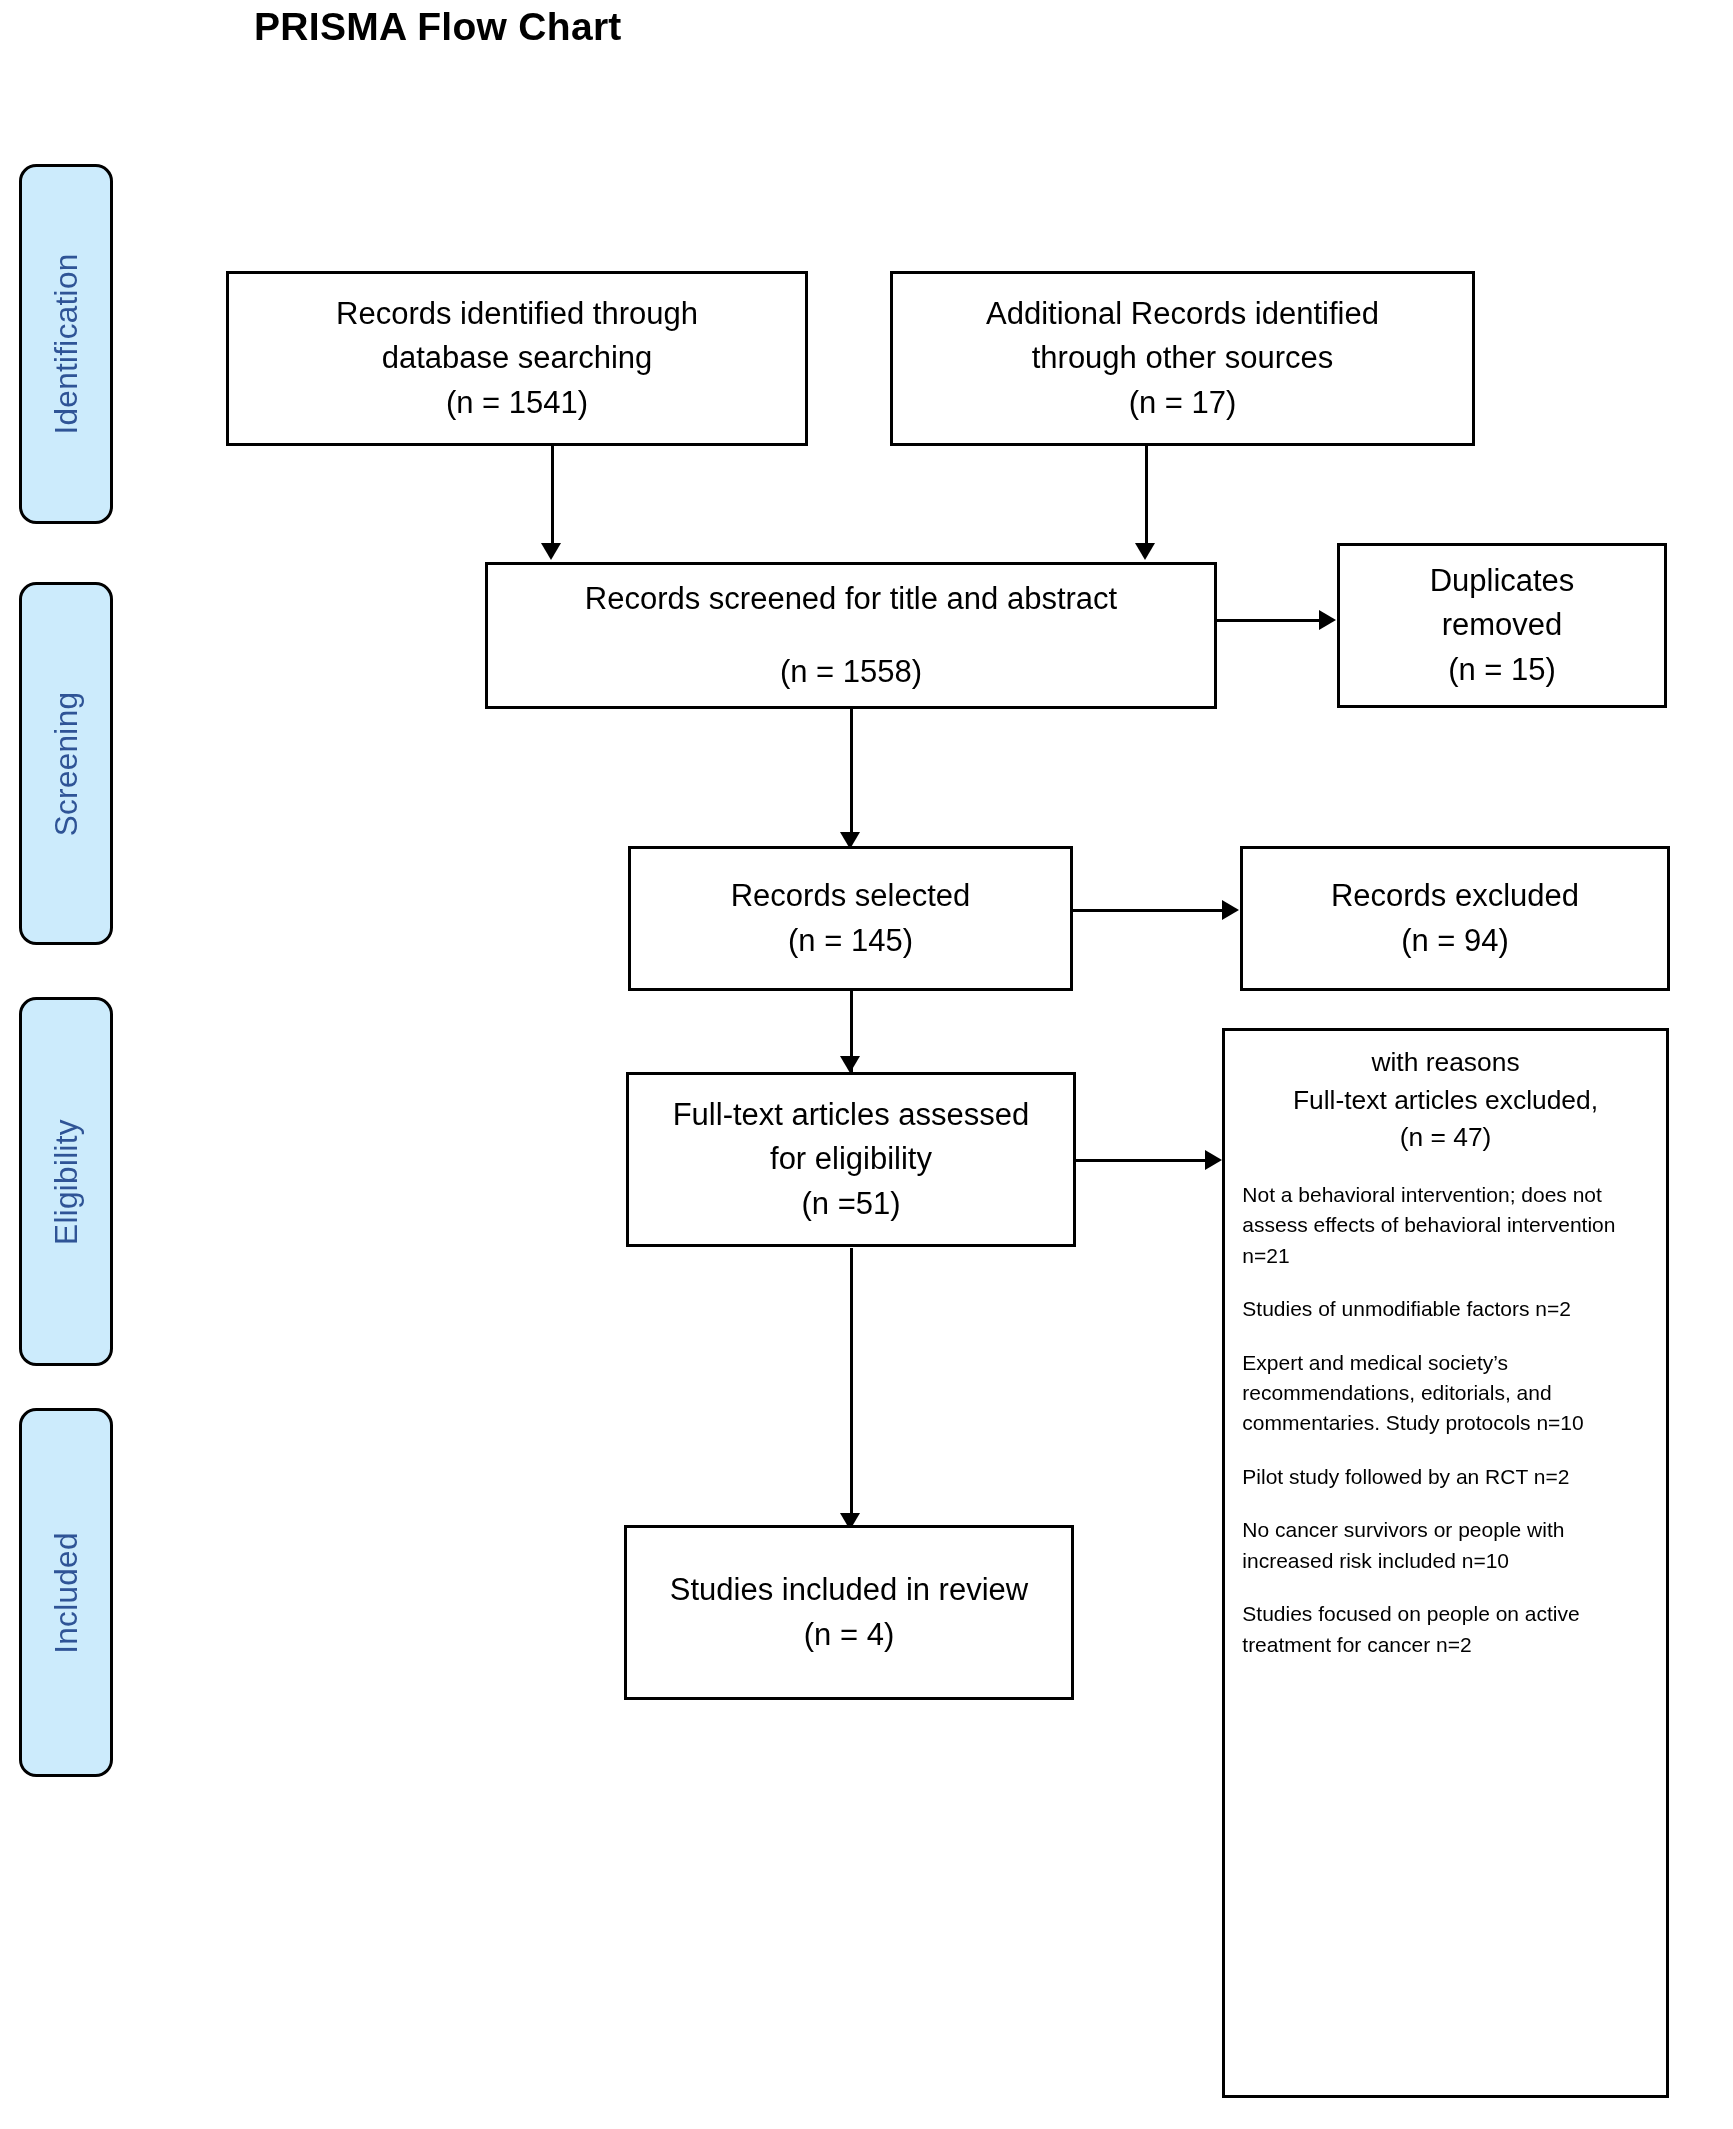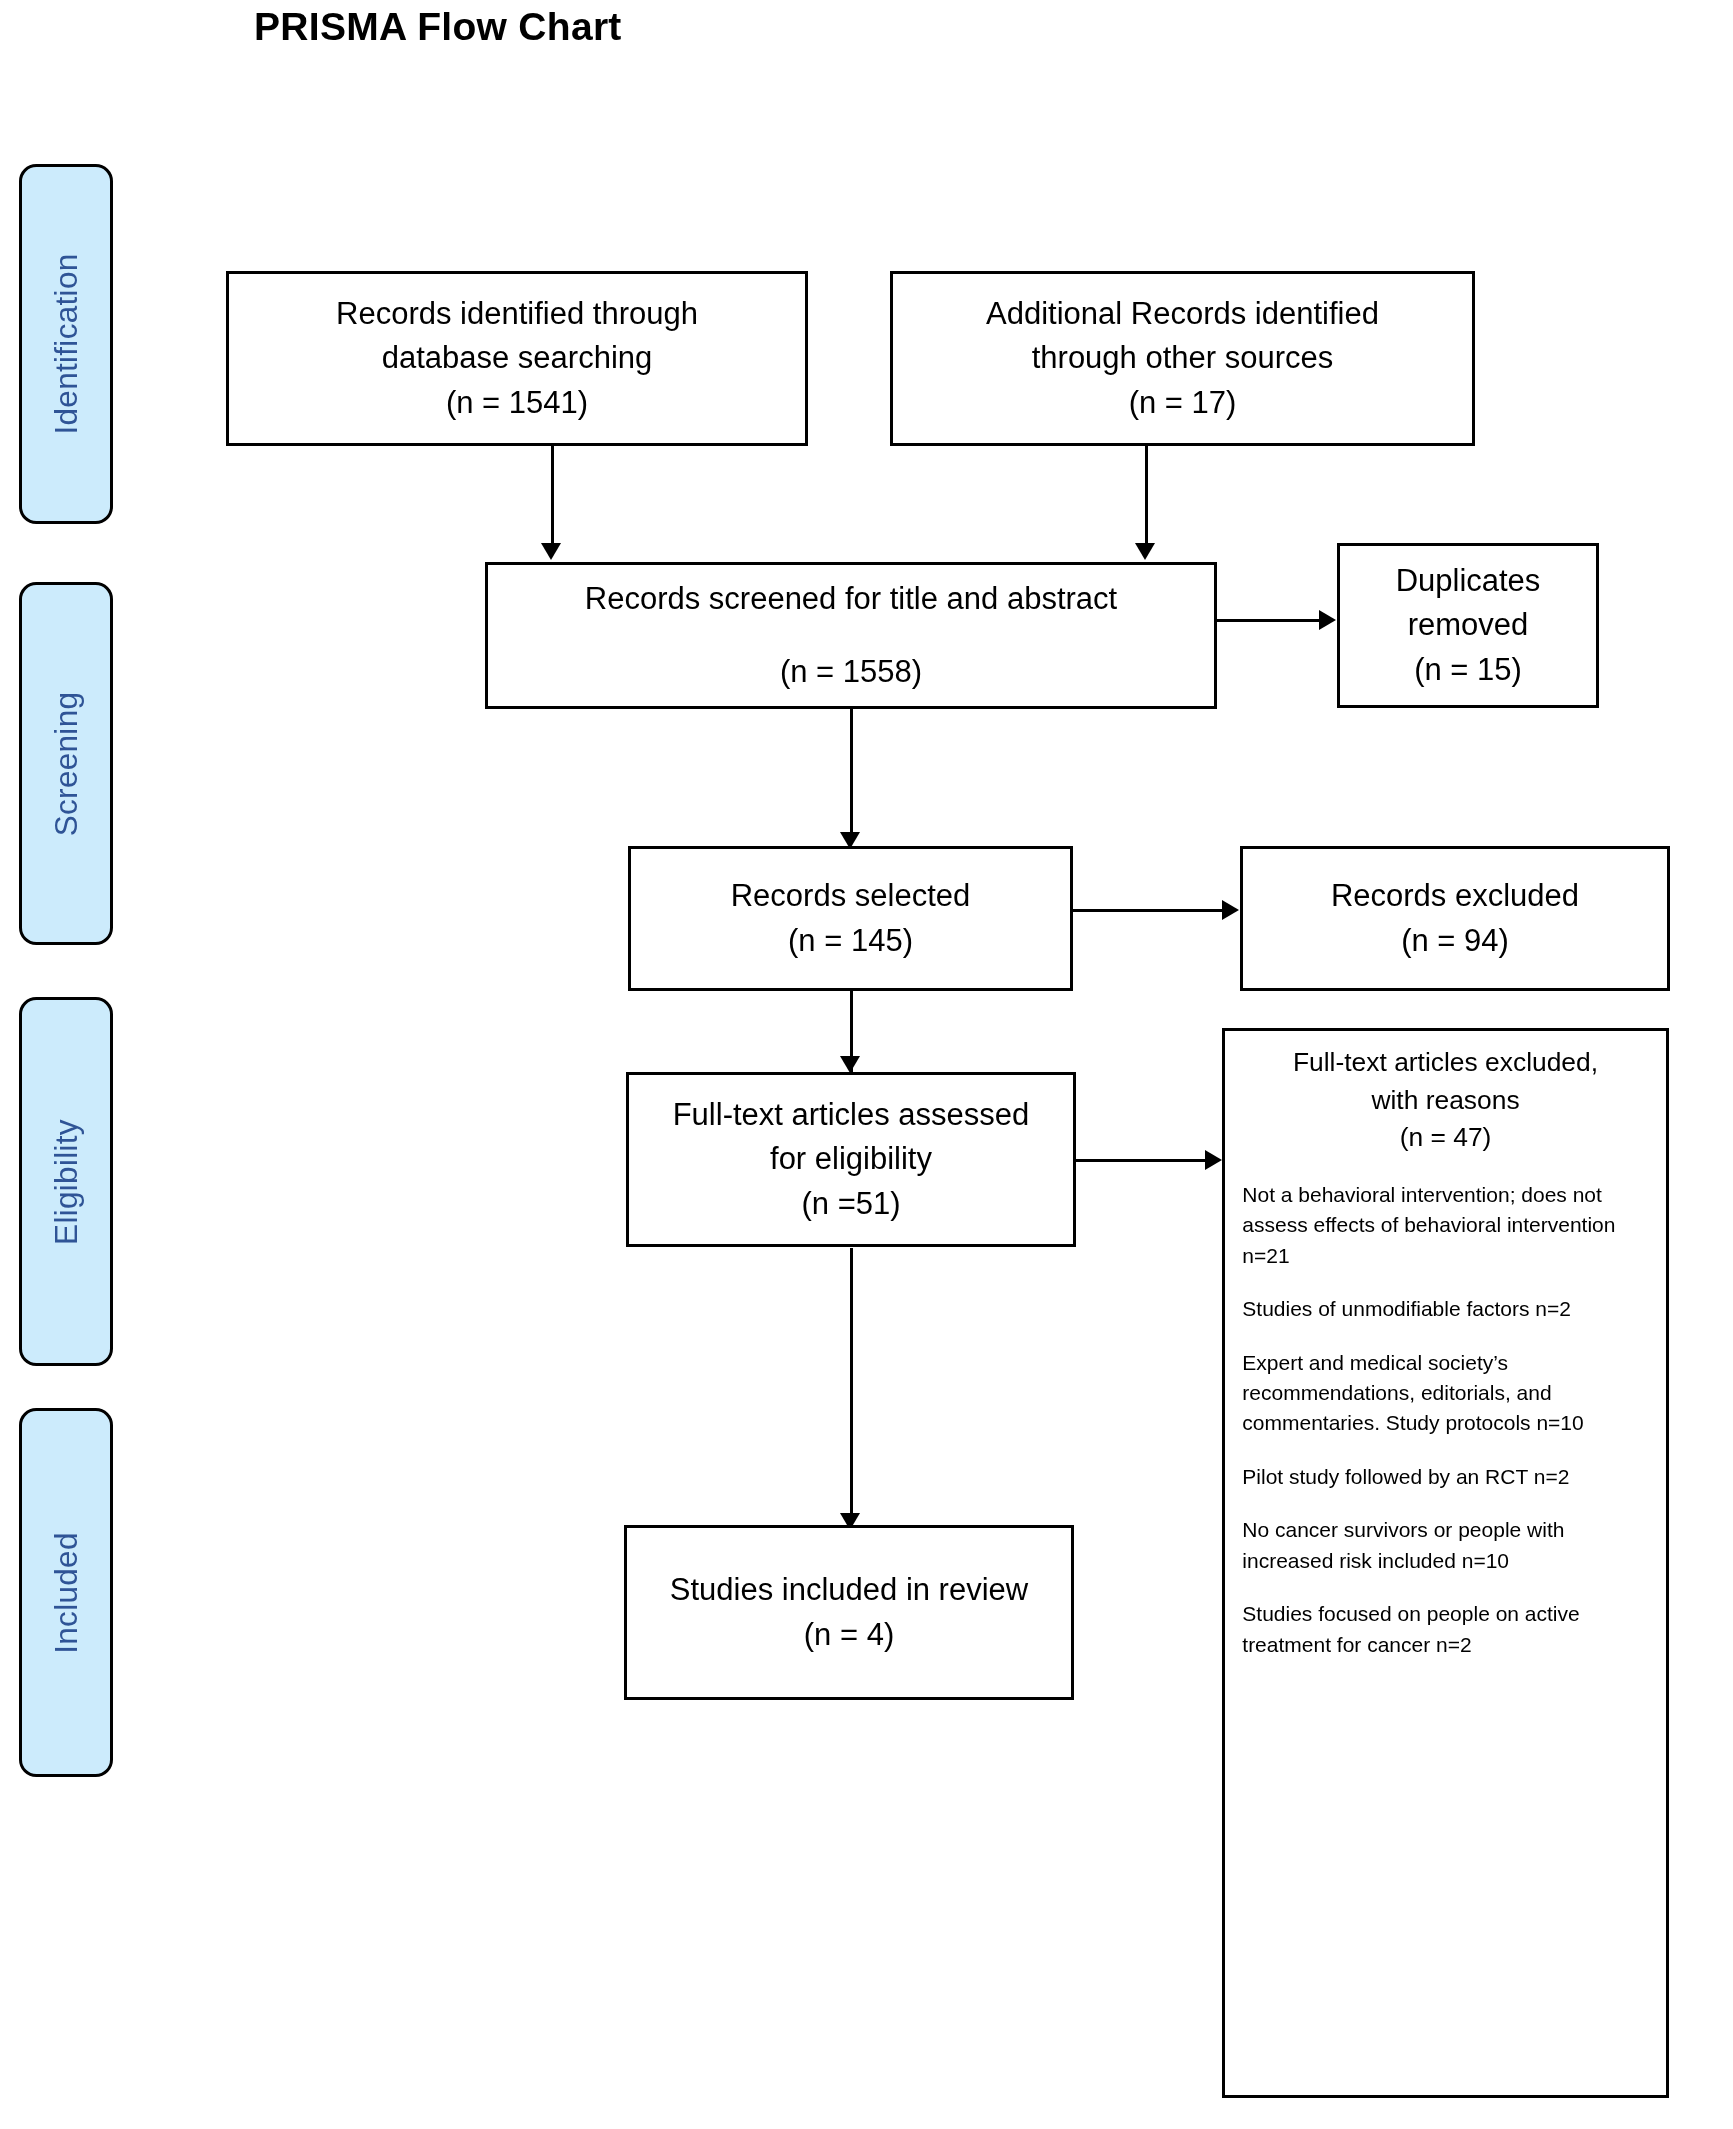--- a/index.html
+++ b/index.html
@@ -165,21 +165,21 @@
   <div class="arrow-down" style="left:541px; top:543px;"></div>
 
   <div class="vline" style="left:1145px; top:446px; height:98px;"></div>
   <div class="arrow-down" style="left:1135px; top:543px;"></div>
 
   <div class="flow-box" style="left:485px; top:562px; width:732px; height:147px;gap:28px;">
     <span class="ln">Records screened for title and abstract</span>
     <span class="ln">(n = 1558)</span>
   </div>
 
-  <div class="flow-box" style="left:1337px; top:543px; width:262px; height:165px;">
+  <div class="flow-box" style="left:1337px; top:543px; width:330px; height:165px;">
     <span class="ln">Duplicates</span>
     <span class="ln">removed</span>
     <span class="ln">(n = 15)</span>
   </div>
 
   <div class="hline" style="left:1217px; top:619px; width:102px;"></div>
   <div class="arrow-right" style="left:1319px; top:610px;"></div>
 
   <div class="vline" style="left:850px; top:709px; height:125px;"></div>
   <div class="arrow-down" style="left:840px; top:832px;"></div>
@@ -213,22 +213,22 @@
   <div class="arrow-down" style="left:840px; top:1513px;"></div>
 
   <div class="flow-box" style="left:624px; top:1525px; width:450px; height:175px;">
     <span class="ln">Studies included in review</span>
     <span class="ln">(n = 4)</span>
   </div>
 
   <div id="reasons-panel" style="left:1222px; top:1028px; width:447px; height:1070px;">
 
     <div id="reasons-head">
+      <span class="ln">with reasons</span>
       <span class="ln">Full-text articles excluded,</span>
-      <span class="ln">with reasons</span>
       <span class="ln">(n = 47)</span>
     </div>
 
     <div class="reason-item">Not a behavioral intervention; does not assess effects of behavioral intervention n=21</div>
     <div class="reason-item">Studies of unmodifiable factors n=2</div>
     <div class="reason-item">Expert and medical society’s recommendations, editorials, and commentaries. Study protocols n=10</div>
     <div class="reason-item">Pilot study followed by an RCT n=2</div>
     <div class="reason-item">No cancer survivors or people with increased risk included n=10</div>
     <div class="reason-item">Studies focused on people on active treatment for cancer n=2</div>
   </div>

